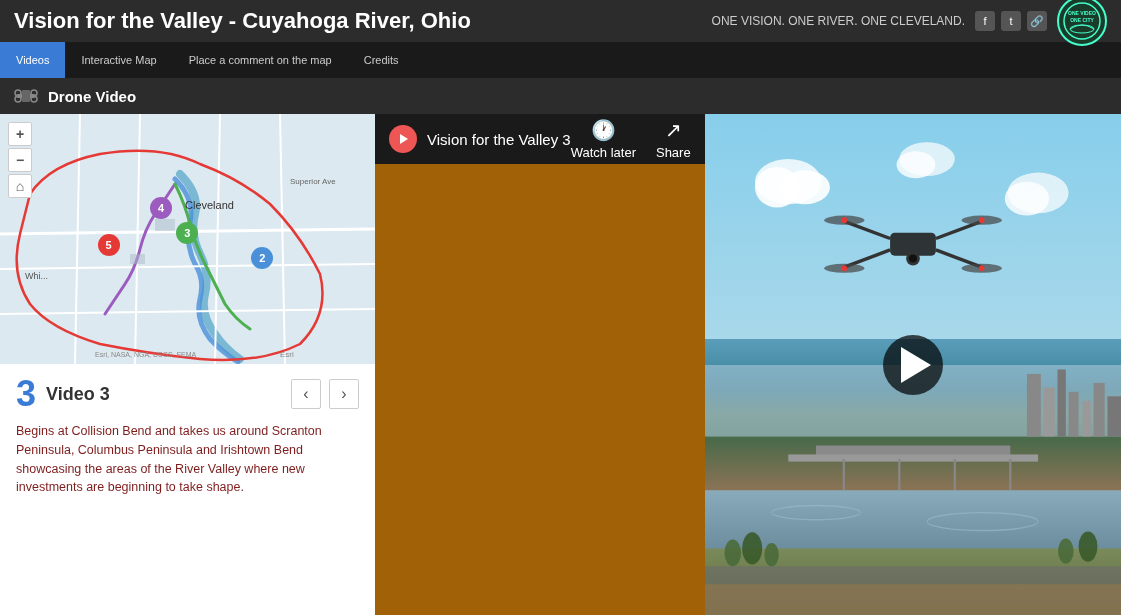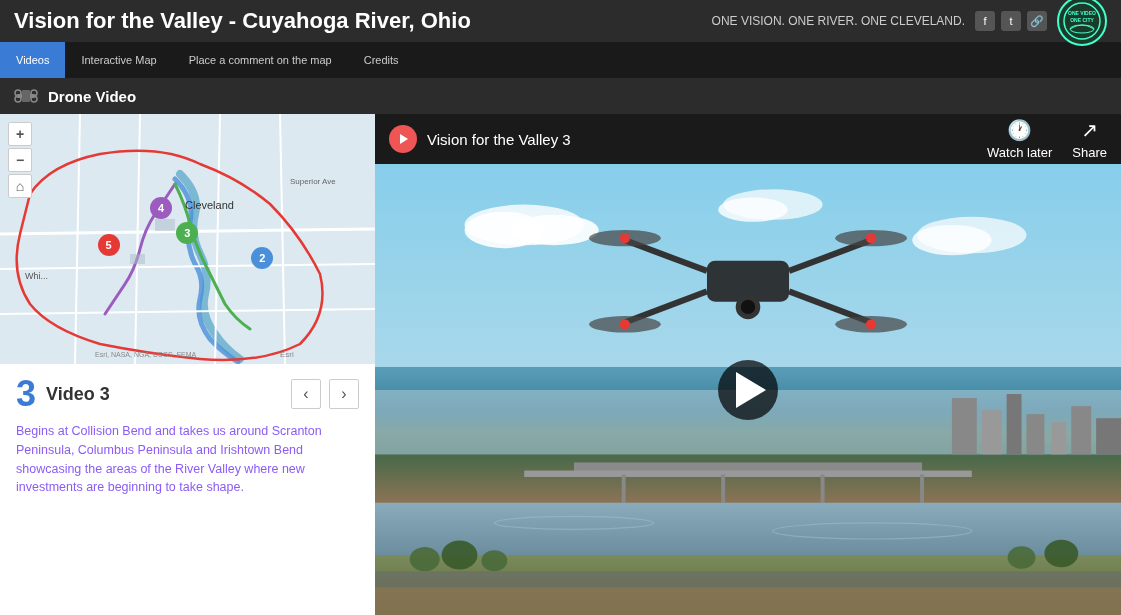--- a/index.html
+++ b/index.html
@@ -187,36 +187,36 @@
       border-radius: 2px;
       display: flex;
       align-items: center;
       justify-content: center;
       cursor: pointer;
       font-size: 16px;
       color: #555;
     }
     .video-desc {
       font-size: 12.5px;
-      color: #8b5cf6;
+      color: #7f1d1d;
       line-height: 1.5;
       margin-bottom: 14px;
     }
     .video-note {
       font-size: 12.5px;
       color: #444;
       line-height: 1.5;
     }
 
     
     .right-panel {
       flex: 1;
-      background: #737373;
-      display: flex;
-      flex-direction: column;
+      background: #a16207;
+      display: flex;
+      flex-direction: row;
       position: relative;
     }
     .video-header {
       background: #1a1a1a;
       display: flex;
       align-items: center;
       justify-content: space-between;
       padding: 8px 14px;
       height: 50px;
     }

